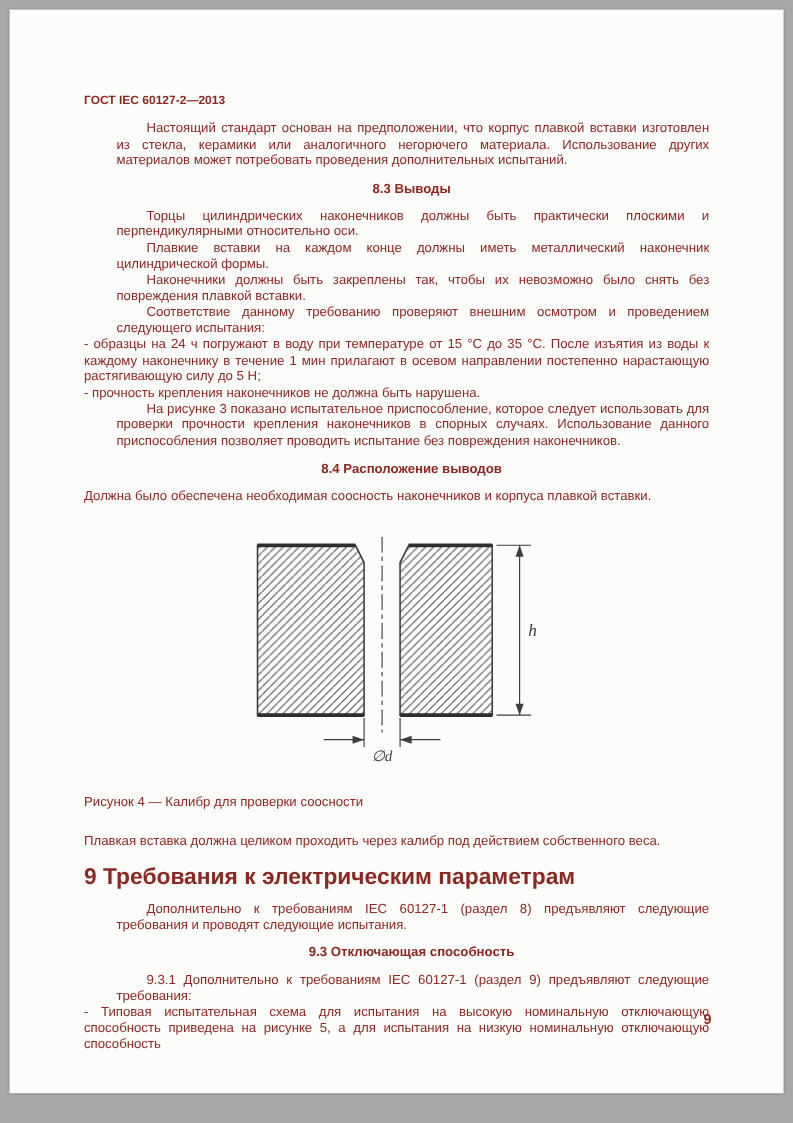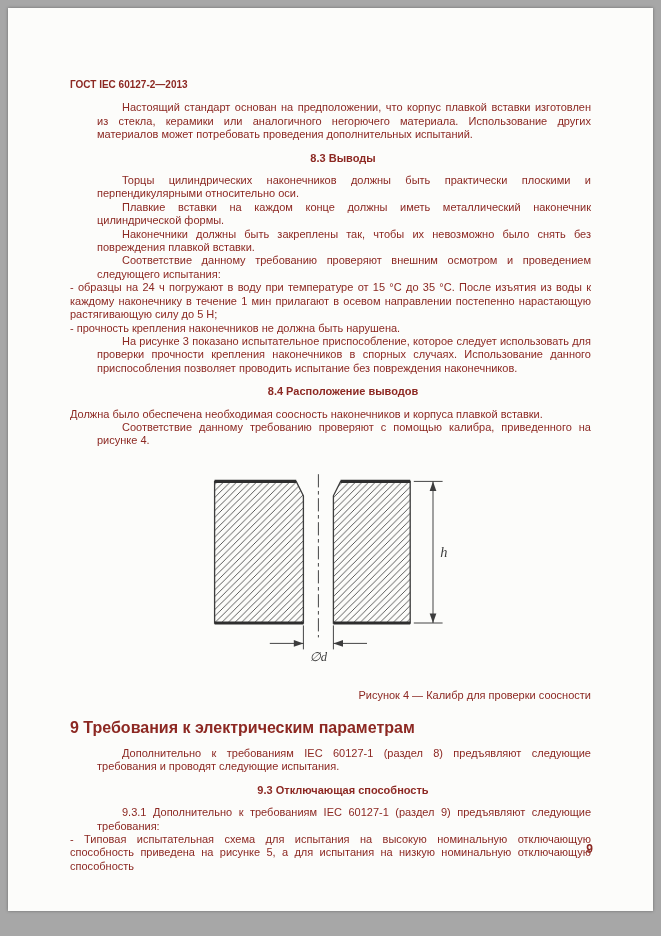--- a/index.html
+++ b/index.html
@@ -34,30 +34,30 @@
   p.para { text-align: justify; }
   p.indent { text-indent: 25px; margin-left: 27px; }
   .h2 {
     font-weight: bold;
     text-indent: 25px;
     margin: 10px 0 9px 0;
     text-align: center;
   }
   .h1 {
     font-weight: bold;
-    font-size: 16px;
+    font-size: 19px;
     margin: 17px 0 13px 0;
     text-align: left;
   }
   .figure-wrap {
     margin-top: 26px;
     text-align: center;
   }
   .figure-caption {
-    text-align: right;
+    text-align: left;
     margin: 22px 0 18px 0;
   }
   .after-figure { margin-bottom: 4px; }
   .page-number {
     position: absolute;
     right: 60px; bottom: 55px;
     color: #8c2822;
     font-weight: bold;
     font-size: 12px;
   }
@@ -82,21 +82,20 @@
     <p class="para indent">Плавкие вставки на каждом конце должны иметь металлический наконечник цилиндрической формы.</p>
     <p class="para indent">Наконечники должны быть закреплены так, чтобы их невозможно было снять без повреждения плавкой вставки.</p>
     <p class="para indent">Соответствие данному требованию проверяют внешним осмотром и проведением следующего испытания:</p>
     <p class="para">- образцы на 24 ч погружают в воду при температуре от 15 °С до 35 °С. После изъятия из воды к каждому наконечнику в течение 1 мин прилагают в осевом направлении постепенно нарастающую растягивающую силу до 5 Н;</p>
     <p class="para">- прочность крепления наконечников не должна быть нарушена.</p>
     <p class="para indent">На рисунке 3 показано испытательное приспособление, которое следует использовать для проверки прочности крепления наконечников в спорных случаях. Использование данного приспособления позволяет проводить испытание без повреждения наконечников.</p>
 
     <p class="h2">8.4 Расположение выводов</p>
 
     <p class="para">Должна было обеспечена необходимая соосность наконечников и корпуса плавкой вставки.</p>
-    <p class="para indent">Соответствие данному требованию проверяют с помощью калибра, приведенного на рисунке 4.</p>
 
     <div class="figure-wrap">
       <svg width="252" height="190" viewBox="0 0 210 158">
         <defs>
           <pattern id="hatch" width="5.5" height="5.5" patternUnits="userSpaceOnUse">
             <line x1="0" y1="5.5" x2="5.5" y2="0" stroke="#4a4a4a" stroke-width="0.75"></line>
           </pattern>
         </defs>
 
         <polygon points="8,6 76,6 82,18 82,124 8,124" fill="url(#hatch)" stroke="#3d3d3d" stroke-width="1.1"></polygon>
@@ -126,20 +125,21 @@
           <line x1="135" y1="141" x2="107" y2="141" stroke="#3d3d3d" stroke-width="0.8"></line>
           <polygon points="82,141 74,138.2 74,143.8" fill="#3d3d3d"></polygon>
           <polygon points="107,141 115,138.2 115,143.8" fill="#3d3d3d"></polygon>
           <text x="94.5" y="156" font-size="10.5" font-style="italic" text-anchor="middle">∅d</text>
         </g>
       </svg>
     </div>
 
     <p class="figure-caption">Рисунок 4 — Калибр для проверки соосности</p>
 
+    <p class="para after-figure">Плавкая вставка должна целиком проходить через калибр под действием собственного веса.</p>
 
     <p class="h1">9 Требования к электрическим параметрам</p>
 
     <p class="para indent">Дополнительно к требованиям IEC 60127-1 (раздел 8) предъявляют следующие требования и проводят следующие испытания.</p>
 
     <p class="h2">9.3 Отключающая способность</p>
 
     <p class="para indent">9.3.1 Дополнительно к требованиям IEC 60127-1 (раздел 9) предъявляют следующие требования:</p>
     <p class="para">- Типовая испытательная схема для испытания на высокую номинальную отключающую способность приведена на рисунке 5, а для испытания на низкую номинальную отключающую способность</p>
 

